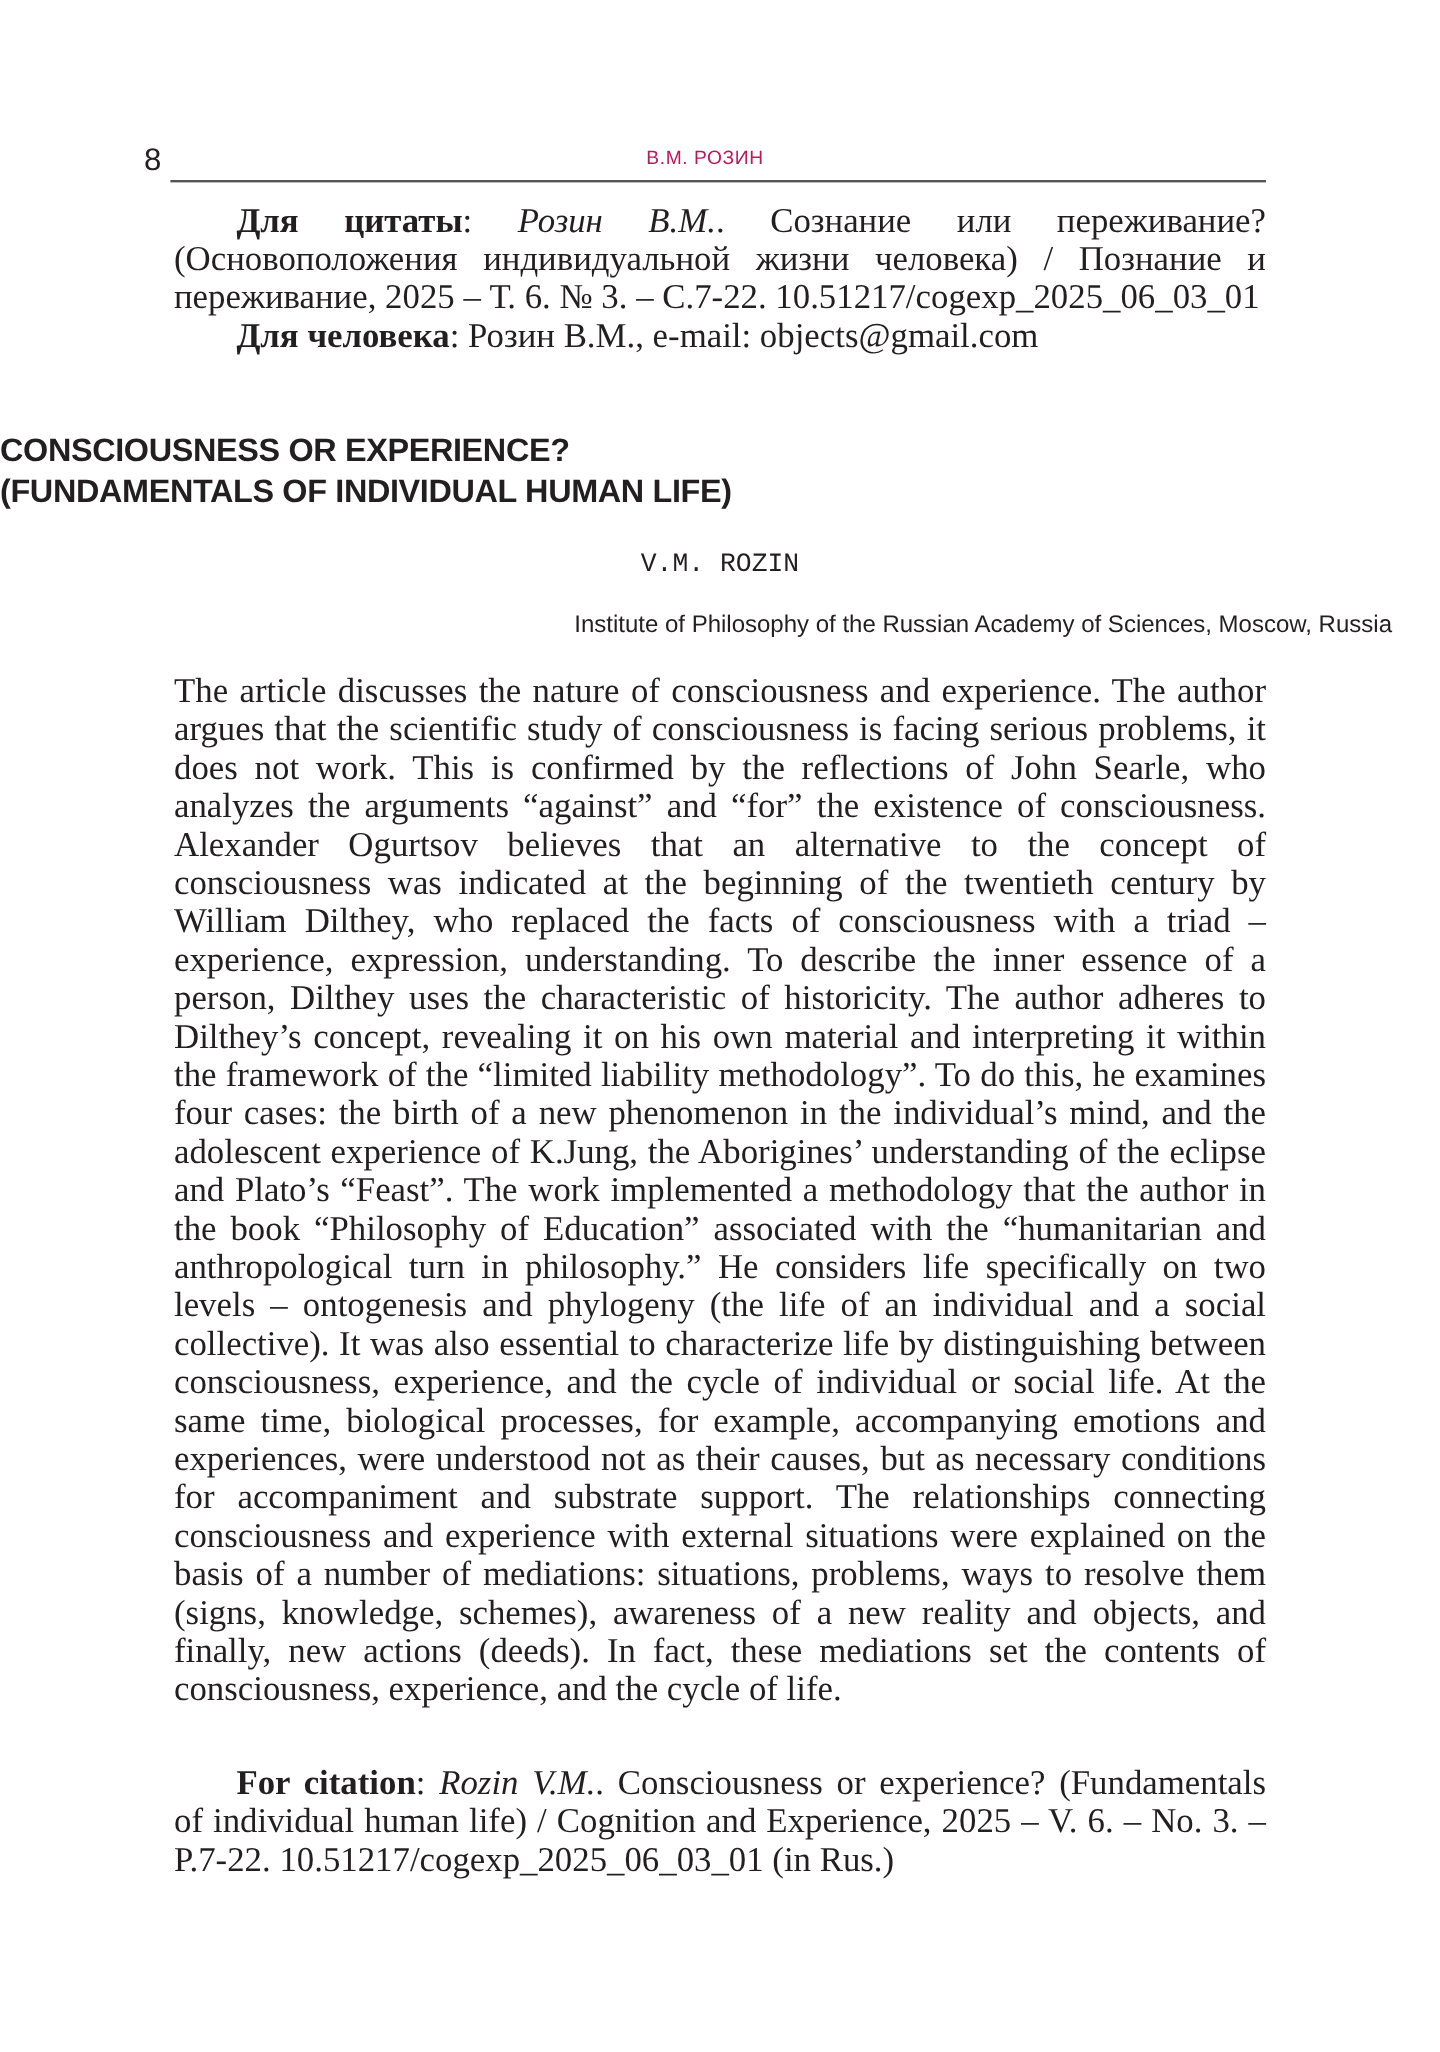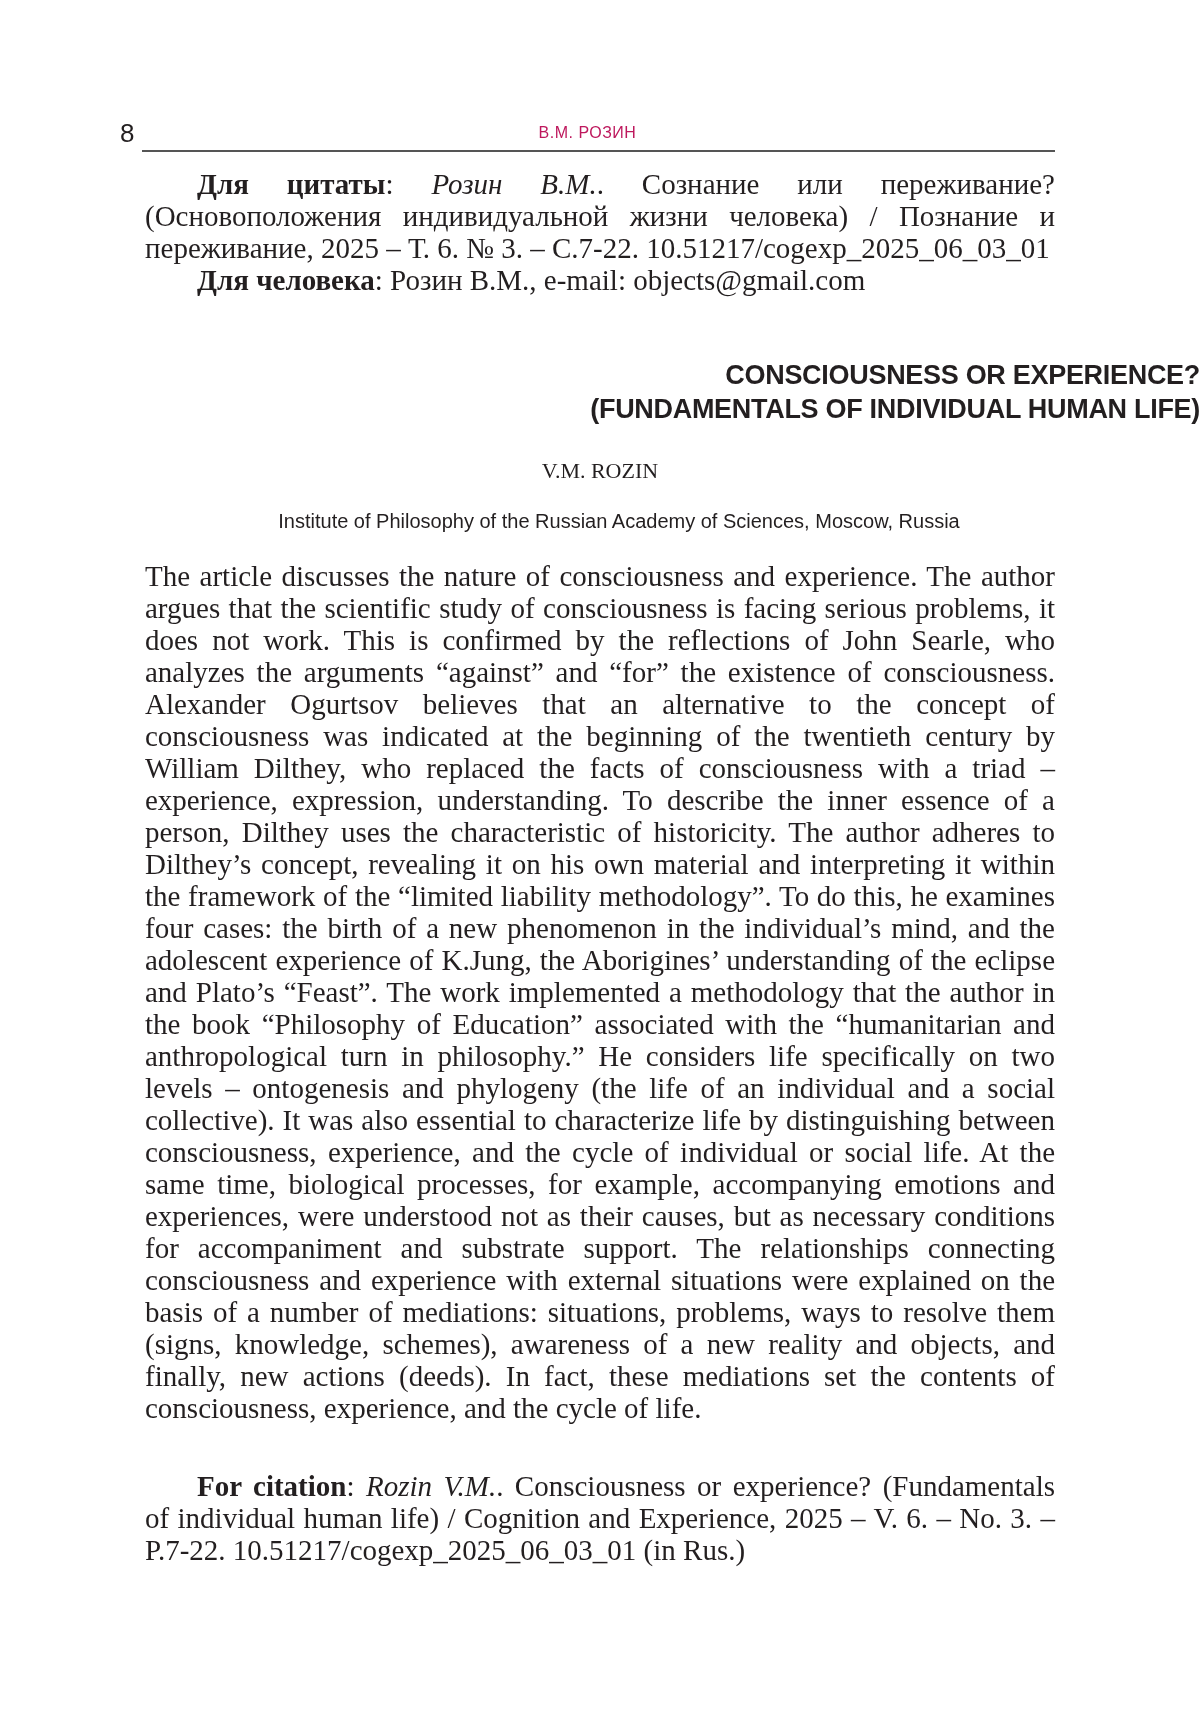--- a/index.html
+++ b/index.html
@@ -7,23 +7,23 @@
   .page { position:absolute; left:0; top:0; width:1200px; height:1710px; }
   .header { position:absolute; left:120px; top:118px; width:935px; height:40px; }
   .page-num { position:absolute; left:0; top:0; font-family:"Liberation Sans", sans-serif; font-size:26px; color:#231f20; }
   .running { position:absolute; left:0; right:0; top:6px; text-align:center; font-family:"Liberation Sans", sans-serif; font-size:16px; letter-spacing:0.5px; color:#be185d; }
   .rule { position:absolute; left:22px; right:0; top:32px; border-top:2px solid #555; }
   .serif { font-family:"Liberation Serif", serif; font-size:29px; line-height:32px; text-align:justify; }
   .block { position:absolute; left:145px; width:910px; }
   .indent { text-indent:52px; }
   .ru-cite { top:168px; }
   b { font-weight:bold; }
-  .title { position:absolute; left:0; width:1200px; top:358px; text-align:right; font-family:"Liberation Sans", sans-serif; font-weight:bold; font-size:27px; line-height:34px; letter-spacing:-0.3px; }
-  .author { position:absolute; left:0; width:1200px; top:458px; text-align:center; font-family:Liberation Serif, serif; font-size:22px; }
-  .affil { position:absolute; left:0; width:1160px; top:510px; text-align:center; font-family:"Liberation Sans", sans-serif; font-size:20px;padding-left:39px; }
+  .title { position:absolute; left:0; width:1200px; top:358px; text-align:left; font-family:"Liberation Sans", sans-serif; font-weight:bold; font-size:27px; line-height:34px; letter-spacing:-0.3px; }
+  .author { position:absolute; left:0; width:1200px; top:458px; text-align:center; font-family:Liberation Mono, monospace; font-size:22px; }
+  .affil { position:absolute; left:0; width:1160px; top:510px; text-align:right; font-family:"Liberation Sans", sans-serif; font-size:20px; }
   .abstract { top:560px; }
   .keywords { top:1312px; }
   .en-cite { top:1448px;margin-top:22px; }
   p { margin:0; }
 </style>
 </head>
 <body>
 
 <div class="page">
 

